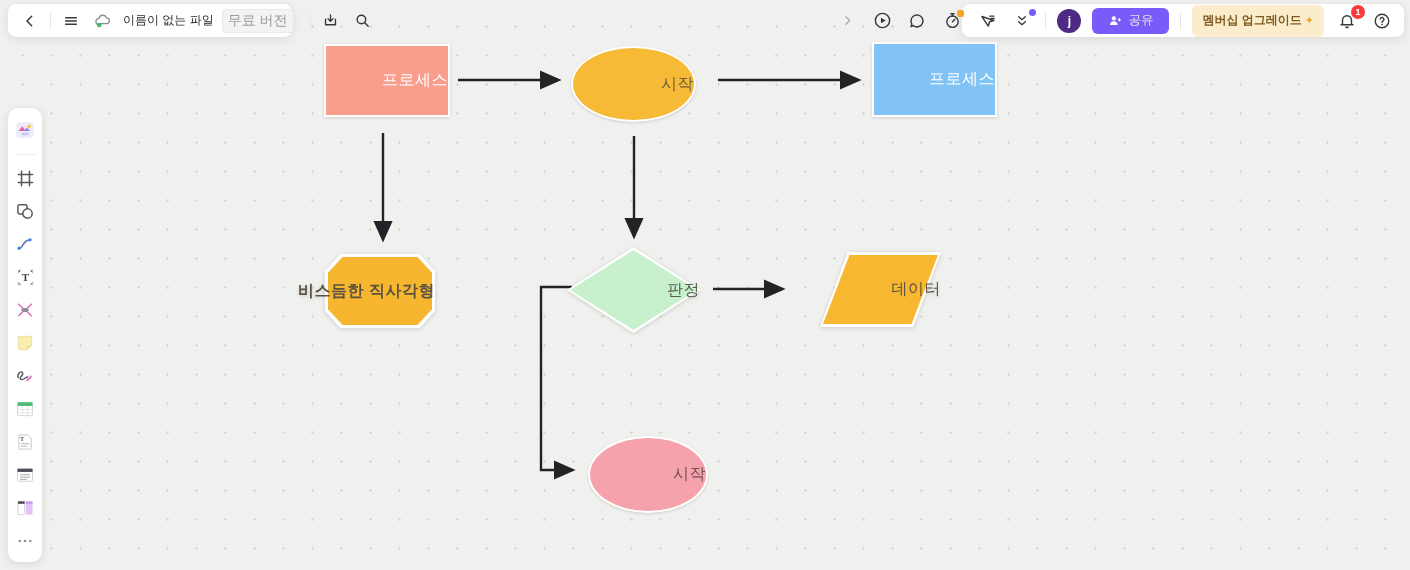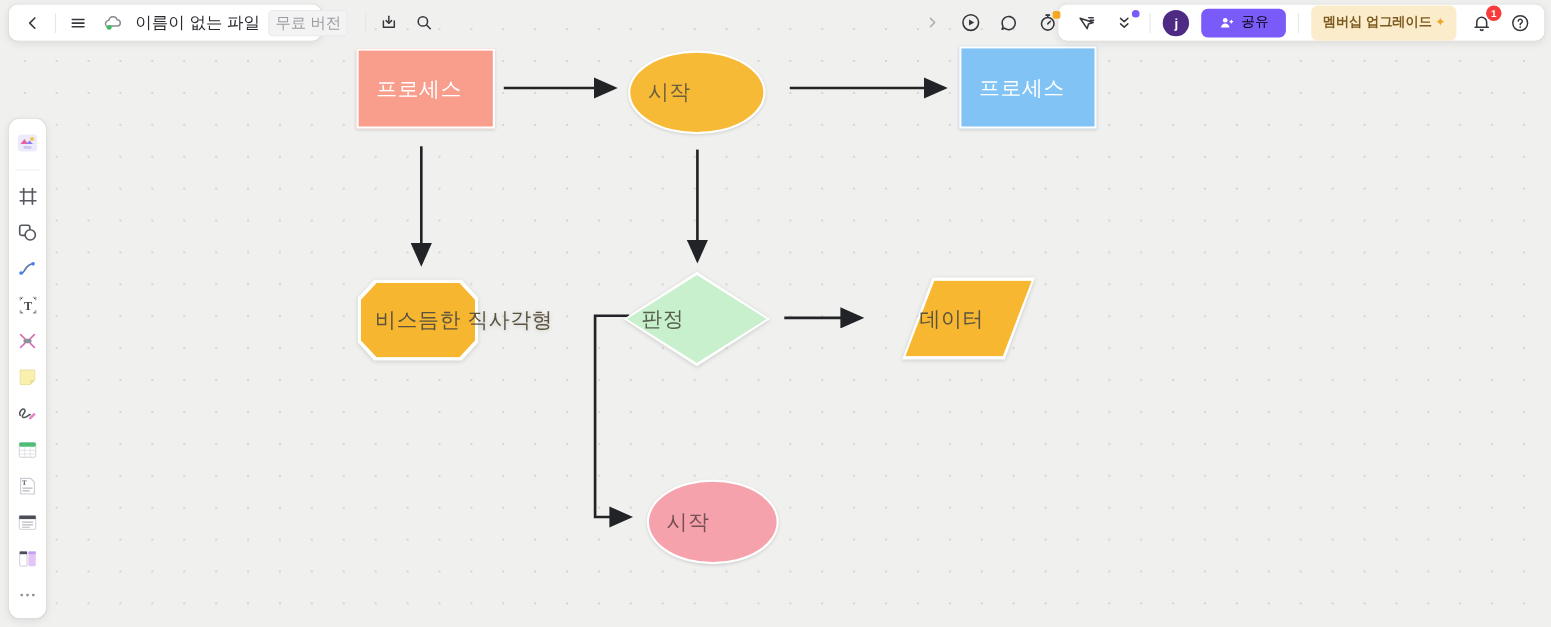--- a/index.html
+++ b/index.html
@@ -29,51 +29,51 @@
     left:8px; top:108px; width:34px; height:454px; border-radius:10px;
     flex-direction:column; justify-content:flex-start; gap:13px; padding:11px 0;
   }
   .vdiv { width:1px; height:18px; background:#e7e7e9; flex:0 0 auto; }
   .hdiv { width:22px; height:1px; background:#ededef; flex:0 0 auto; }
   .ibtn {
     width:24px; height:24px; display:flex; align-items:center; justify-content:center;
     border-radius:5px; cursor:pointer; flex:0 0 auto; position:relative;
   }
   .ibtn svg { display:block; }
-  .fname { font-size:15px; color:#27292e; white-space:nowrap;text-align:center; }
+  .fname { font-size:12px; color:#27292e; white-space:nowrap;text-align:center; }
   .badge-free {
     font-size:14px; color:#9b9ca1; background:#f3f3f4; border:1px solid #e9e9eb;
     border-radius:4px; padding:2px 5px; white-space:nowrap;
   }
   .avatar {
     width:24px; height:24px; border-radius:50%; background:#4e2a84; color:#fff;
     font-size:12px; font-weight:bold; display:flex; align-items:center; justify-content:center;
     cursor:pointer; flex:0 0 auto;
   }
   .btn-share {
-    background:#7a5af8; color:#000000; border:none; border-radius:6px; height:26px;
+    background:#7a5af8; color:#e5e5e5; border:none; border-radius:6px; height:26px;
     padding:0 16px; font-size:12.5px; display:flex; align-items:center; gap:6px;
     cursor:pointer; flex:0 0 auto; font-family:inherit;
   }
   .btn-upgrade {
     background:#fbeccb; color:#7d5a1f; border:none; border-radius:6px; height:26px;
     padding:16px 10px; font-size:12px; font-weight:bold; display:flex; align-items:center; gap:3px;
     cursor:pointer; flex:0 0 auto; white-space:nowrap; font-family:inherit;
   }
   .spark { color:#f0a32a; font-size:11px; }
   .mini-badge {
     position:absolute; top:-4px; right:-6px; background:#fa3b3b; color:#fff;
     min-width:14px; height:14px; border-radius:8px; font-size:9px; font-weight:bold;
     display:flex; align-items:center; justify-content:center; padding:0 3px;
   }
   .dot-badge { position:absolute; width:7px; height:7px; border-radius:50%; }
   .tool { width:24px; height:24px; display:flex; align-items:center; justify-content:center; border-radius:6px; cursor:pointer; }
   
-  .node { position:absolute; display:flex; align-items:center; justify-content:flex-start;
-          font-size:19px; letter-spacing:.5px; cursor:pointer;padding-left:16px; }
+  .node { position:absolute; display:flex; align-items:center; justify-content:flex-end;
+          font-size:16px; letter-spacing:.5px; cursor:pointer; }
   .node .lbl { position:relative; z-index:3; white-space:nowrap; }
   .rectnode { border:2.5px solid #fff; box-shadow:0 1px 3px rgba(0,0,0,.14); }
   .ellipsenode { border:2.5px solid #fff; border-radius:50%; box-shadow:0 1px 3px rgba(0,0,0,.14);font-family:Liberation Mono, monospace; }
   .clipwrap { filter:drop-shadow(0 1px 2px rgba(0,0,0,.15)); }
   .clip-outer, .clip-inner { position:absolute; }
   .clip-outer { inset:0; background:#fff; }
   .clip-inner { inset:3px; }
   .oct { clip-path:polygon(14% 0,86% 0,100% 23%,100% 77%,86% 100%,14% 100%,0 77%,0 23%); }
   .dia { clip-path:polygon(50% 0,100% 50%,50% 100%,0 50%); }
   .par { clip-path:polygon(23% 0,100% 0,77% 100%,0 100%); }
@@ -103,21 +103,21 @@
   </div>
 
   <div class="node ellipsenode" style="left: 571px; top: 46px; width: 125px; height: 76px; background-color: rgb(247, 186, 55); color: rgb(107, 95, 62);">
     <span class="lbl">시작</span>
   </div>
 
   <div class="node rectnode" style="left: 872px; top: 42px; width: 125px; height: 75px; background-color: rgb(130, 195, 245); color: rgb(255, 255, 255);">
     <span class="lbl">프로세스</span>
   </div>
 
-  <div class="node clipwrap" style="left: 325px; top: 254px; width: 110px; height: 74px; color: rgb(91, 83, 64);">
+  <div class="node clipwrap" style="left: 325px; top: 254px; width: 110px; height: 74px; color: rgb(91, 83, 64); font-weight: bold;">
     <div class="clip-outer oct"></div>
     <div class="clip-inner oct" style="background-color: rgb(246, 182, 47);"></div>
     <span class="lbl">비스듬한 직사각형</span>
   </div>
 
   <div class="node clipwrap" style="left: 567px; top: 247px; width: 133px; height: 86px; color: rgb(86, 96, 79);">
     <div class="clip-outer dia"></div>
     <div class="clip-inner dia" style="background-color: rgb(201, 240, 205);"></div>
     <span class="lbl">판정</span>
   </div>

